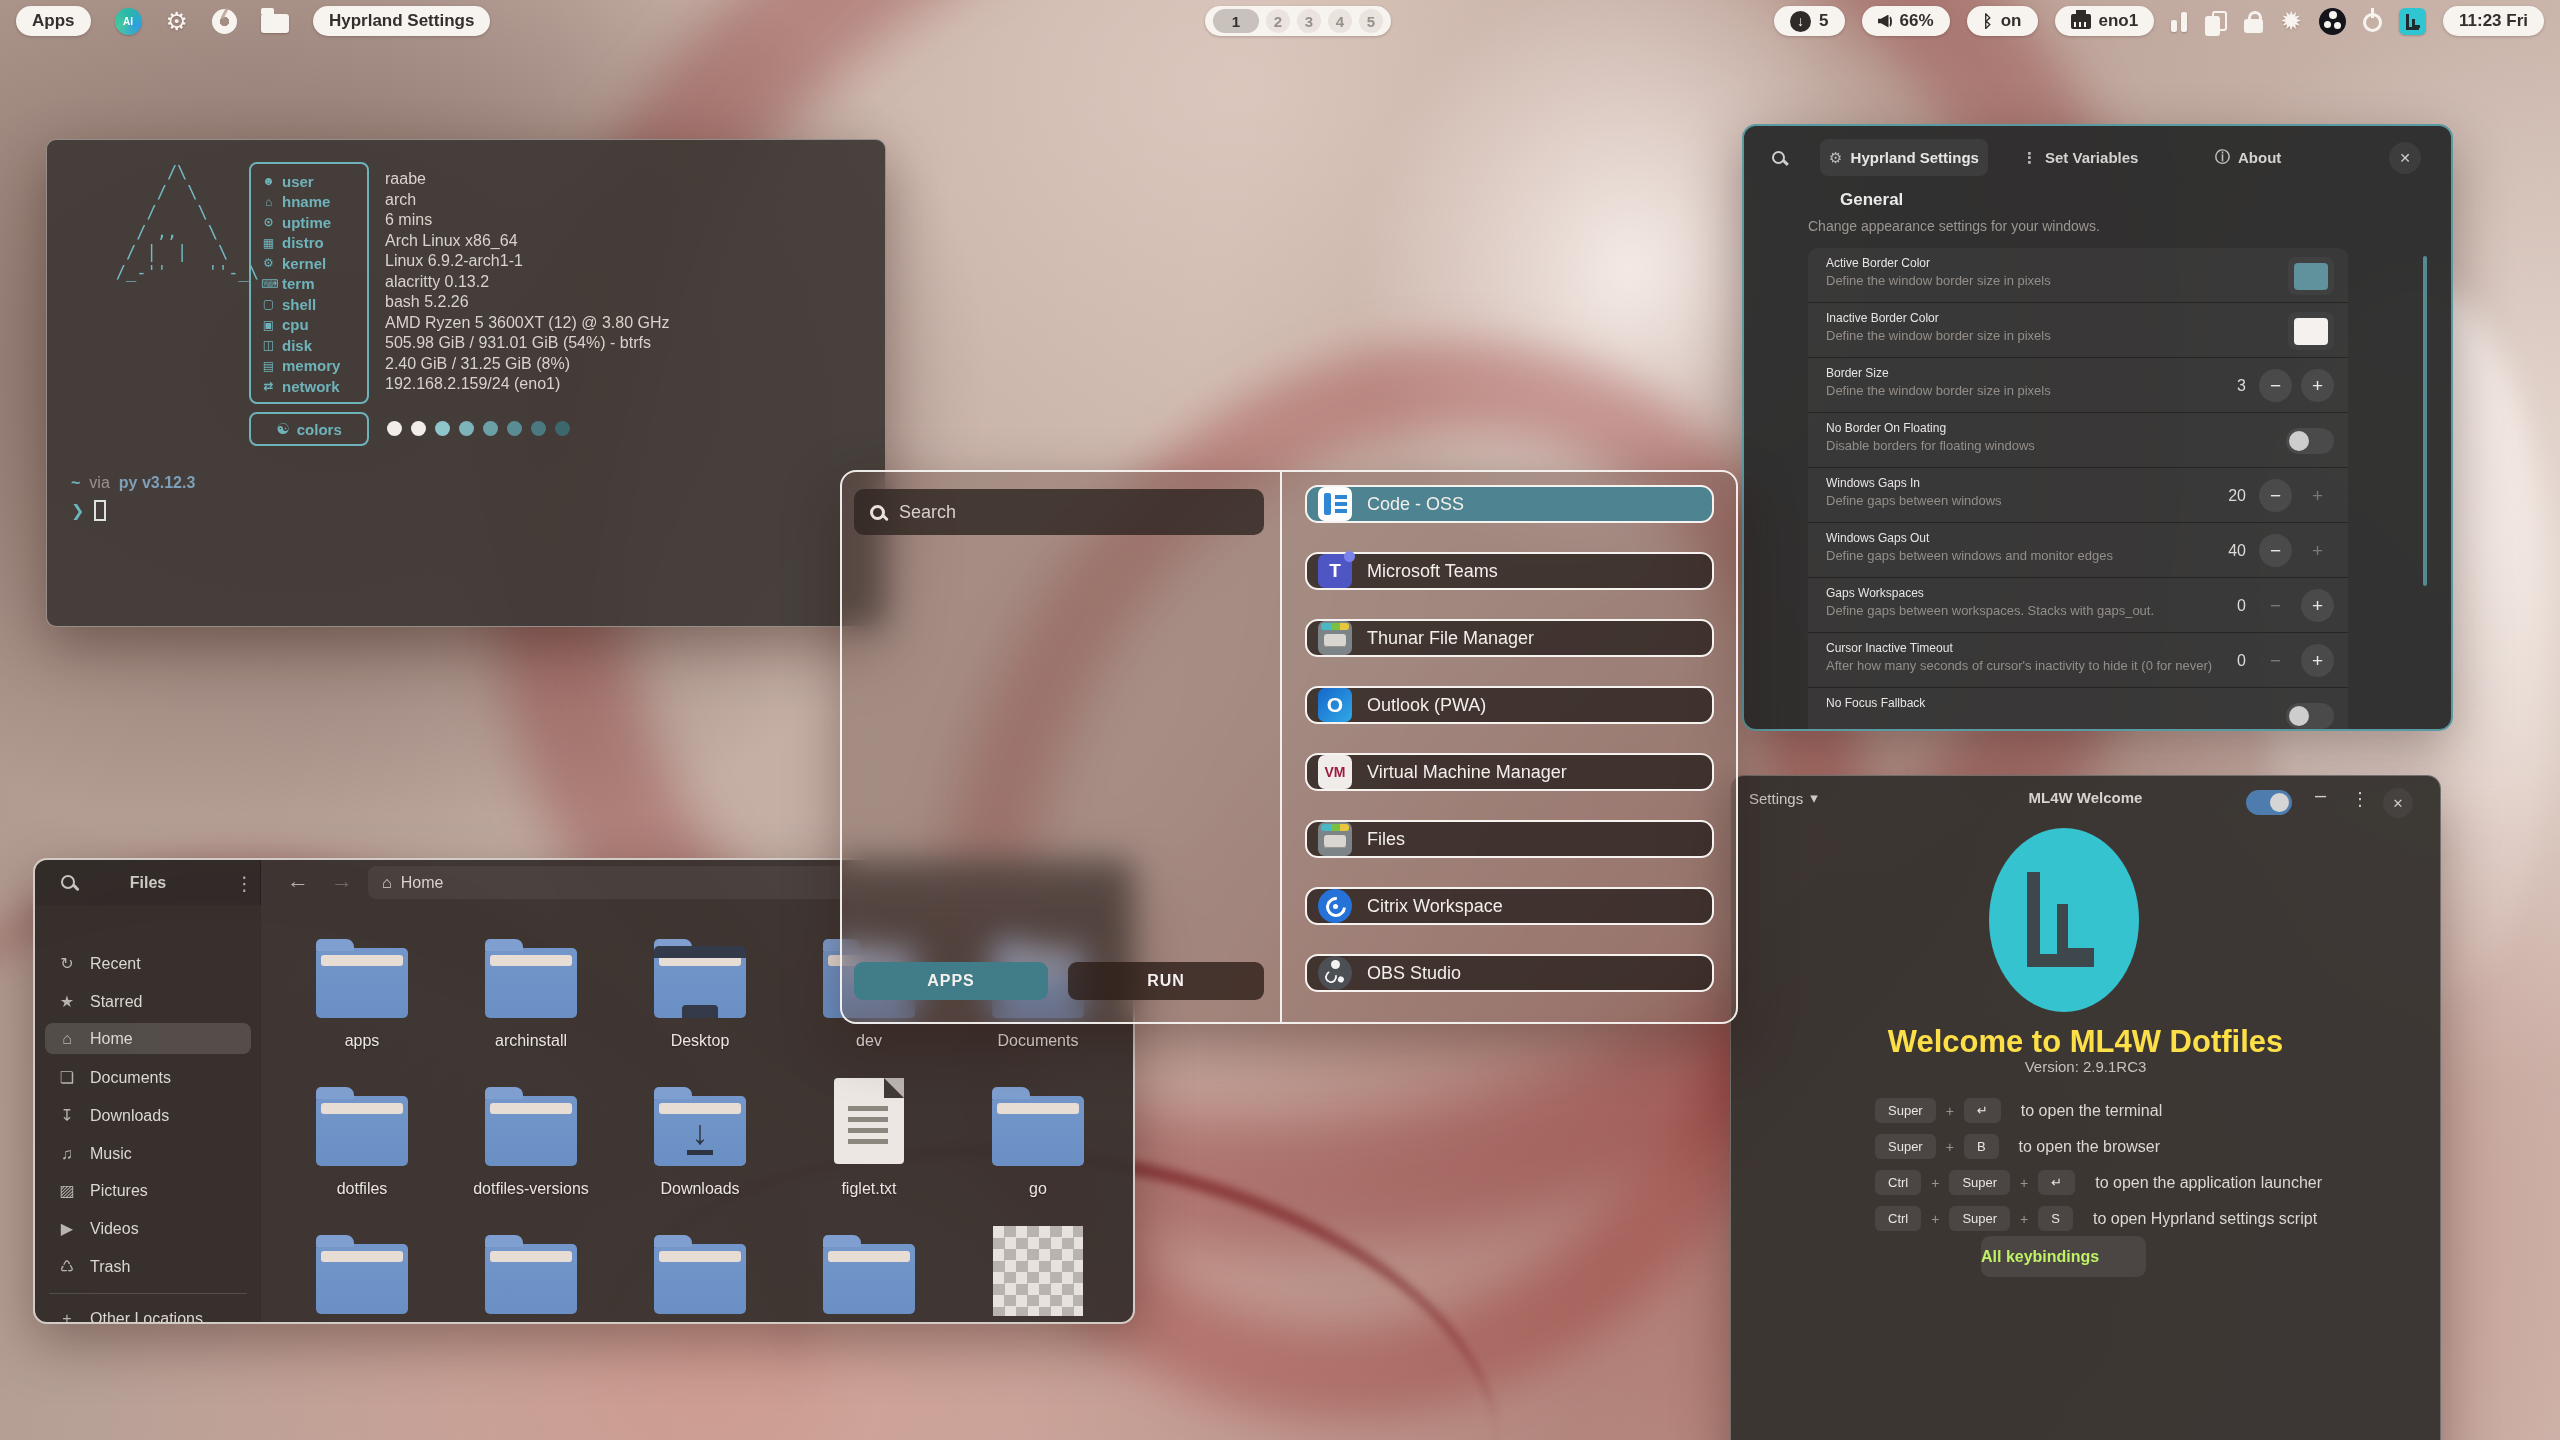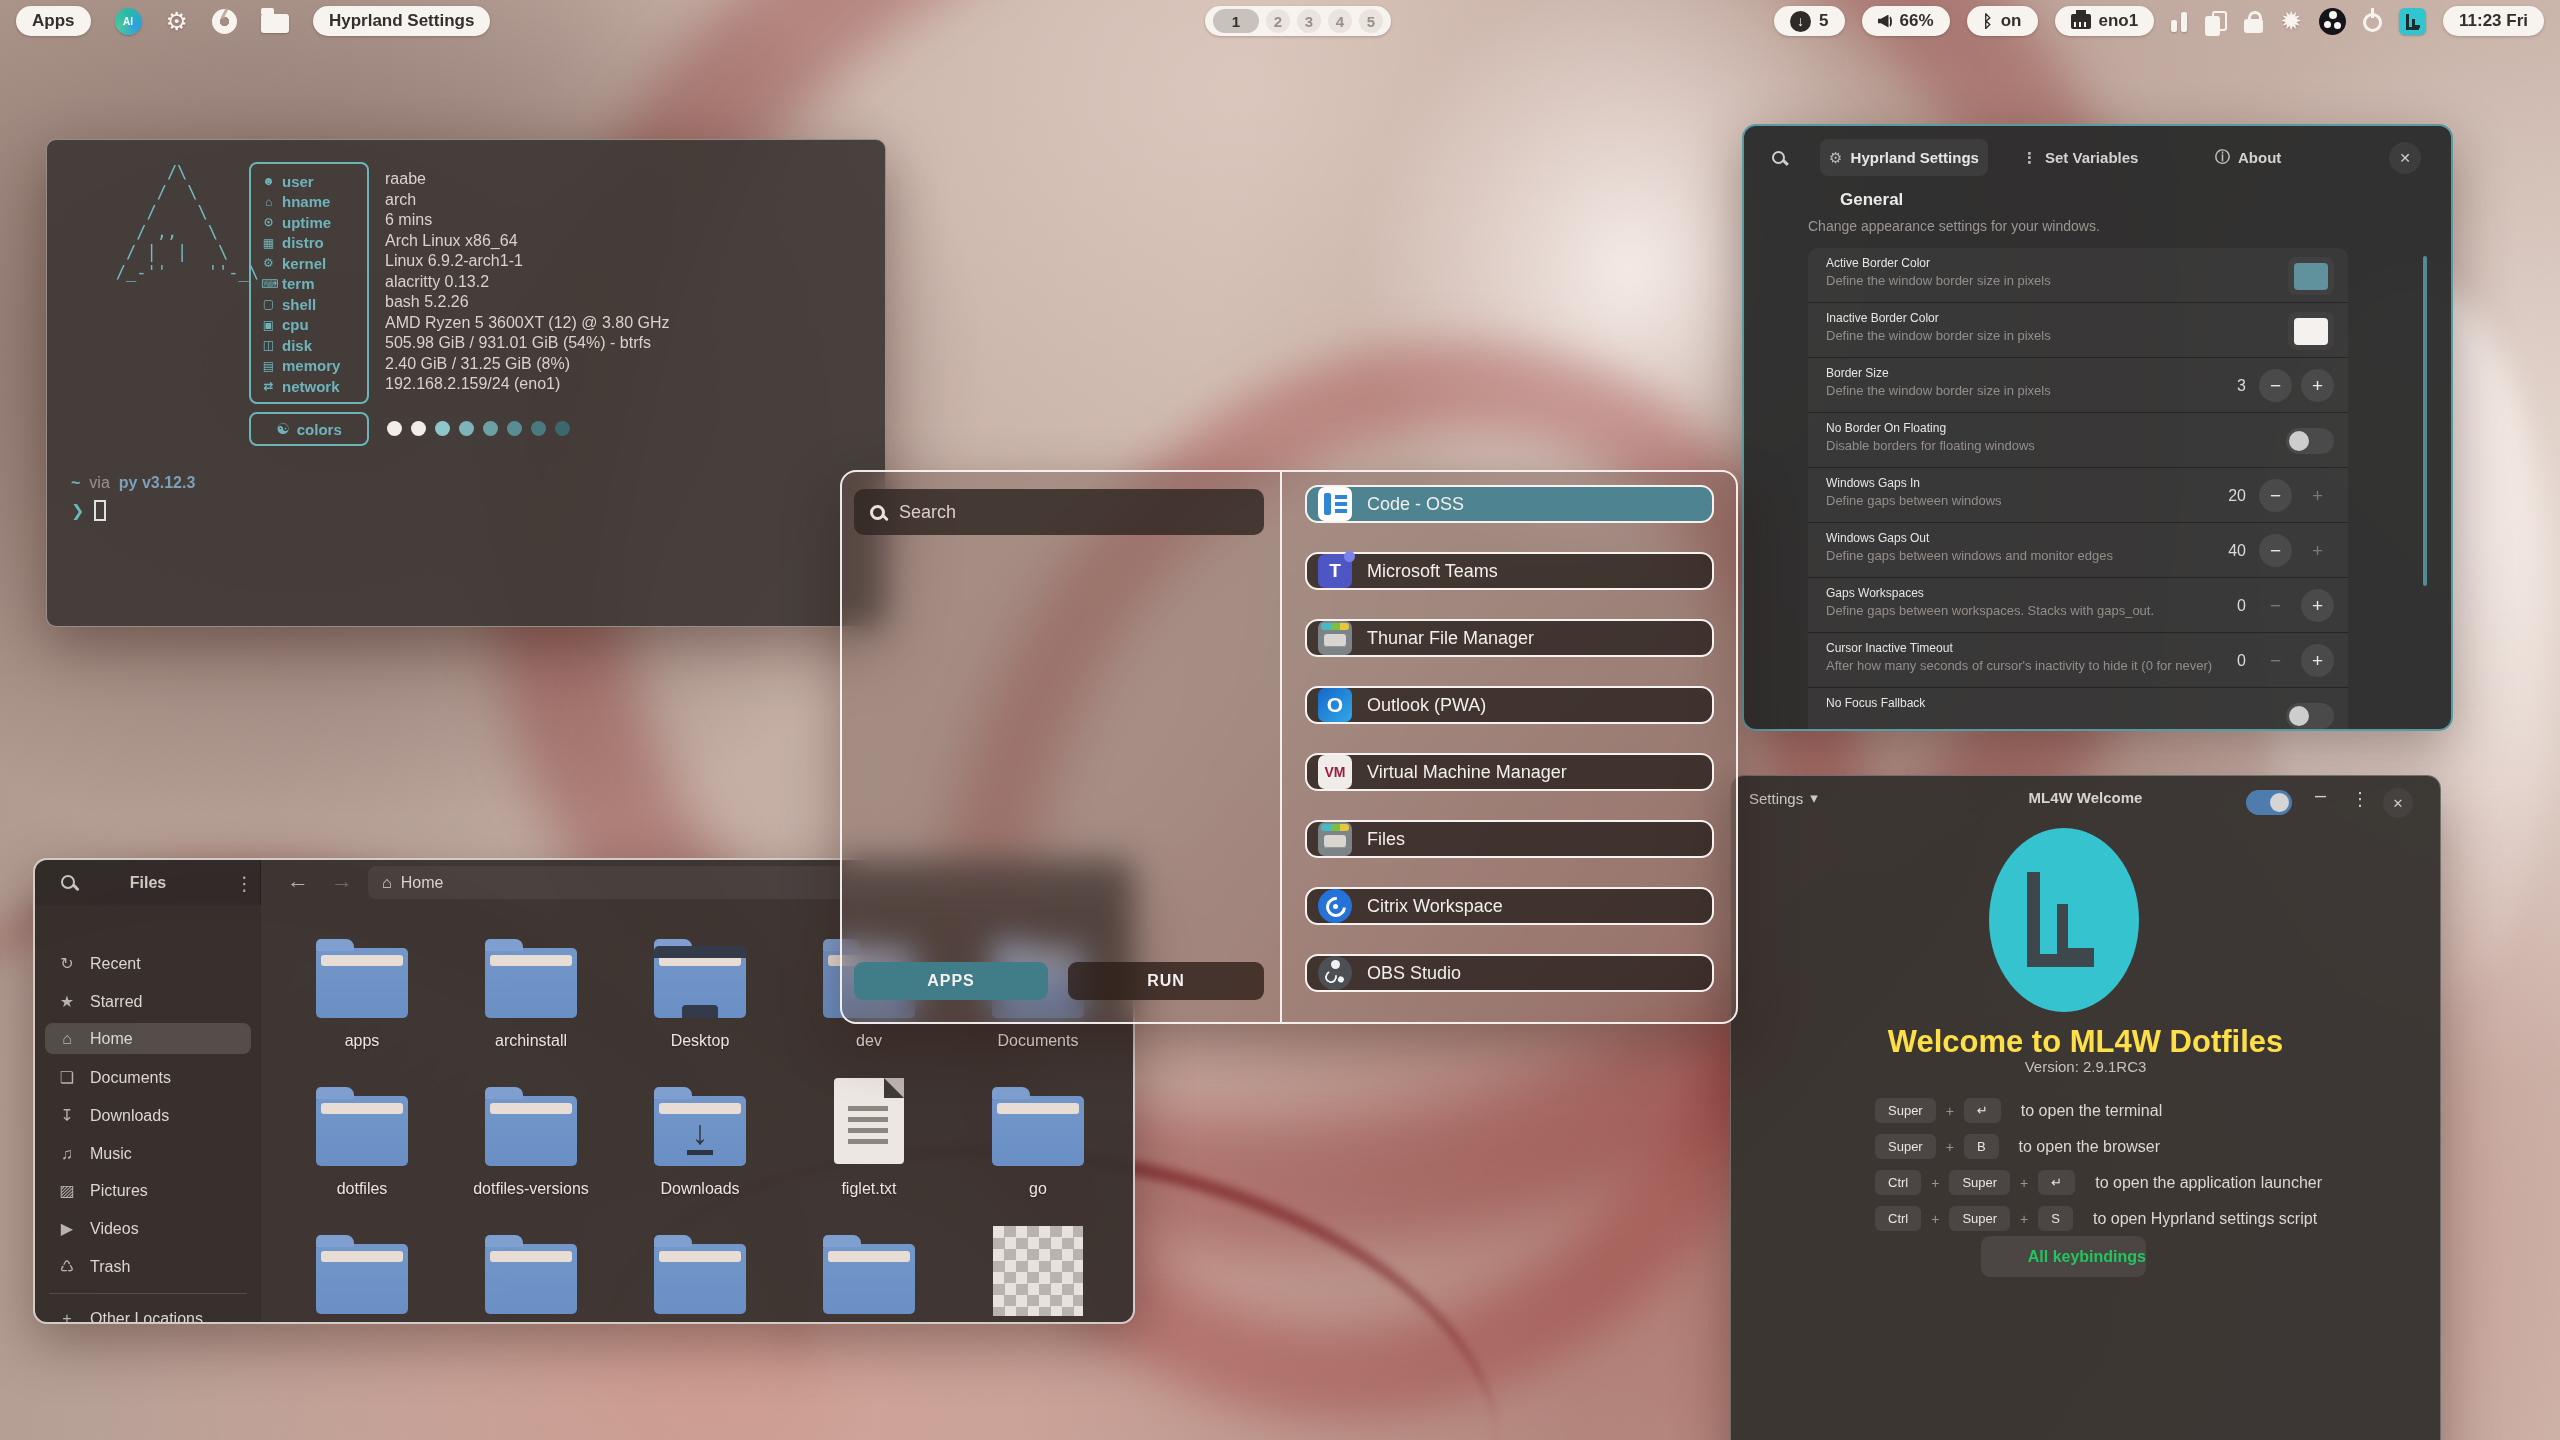--- a/index.html
+++ b/index.html
@@ -225,22 +225,22 @@
   #w-logo::before { content:""; position:absolute; left:38px; top:44px; width:54px; height:82px;
     border-left:13px solid #3e484c; border-bottom:13px solid #3e484c; }
   #w-logo::after { content:""; position:absolute; left:68px; top:76px; width:26px; height:44px;
     border-left:11px solid #3e484c; border-bottom:11px solid #3e484c; }
   #w-heading { left:0; top:236px; width:100%; text-align:center; color:#fde047; font-size:31px; font-weight:bold;margin-top:12px; }
   #w-version { left:0; top:282px; width:100%; text-align:center; color:#c6c1bd; font-size:15px; }
   .kb-row { position:absolute; left:144px; height:29px; display:flex; align-items:center; gap:10px; }
   .kc { background:#4b4643; color:#e9e5e1; font-size:13px; border-radius:6px; padding:5px 13px; min-width:34px; text-align:center; }
   .kplus { color:#9a9590; font-size:14px; }
   .kdesc { color:#ddd8d3; font-size:16px; margin-left:10px; }
-  #w-allkeys { left:250px; top:460px; width:165px; height:41px; background:#4b4643; border-radius:9px; color:#22c55e;
-    font-weight:bold; font-size:16px; display:flex; align-items:center; justify-content:flex-end; }
+  #w-allkeys { left:250px; top:460px; width:165px; height:41px; background:#4b4643; border-radius:9px; color:#bef264;
+    font-weight:bold; font-size:16px; display:flex; align-items:center; justify-content:flex-start; }
 </style>
 </head>
 <body>
 
 <div class="wp" id="wp-red1"></div>
 <div class="wp" id="wp-white1"></div>
 <div class="wp" id="wp-red2"></div>
 <div class="wp" id="wp-white2"></div>
 <div class="wp" id="wp-red3"></div>
 <div class="wp" id="wp-red4"></div>

